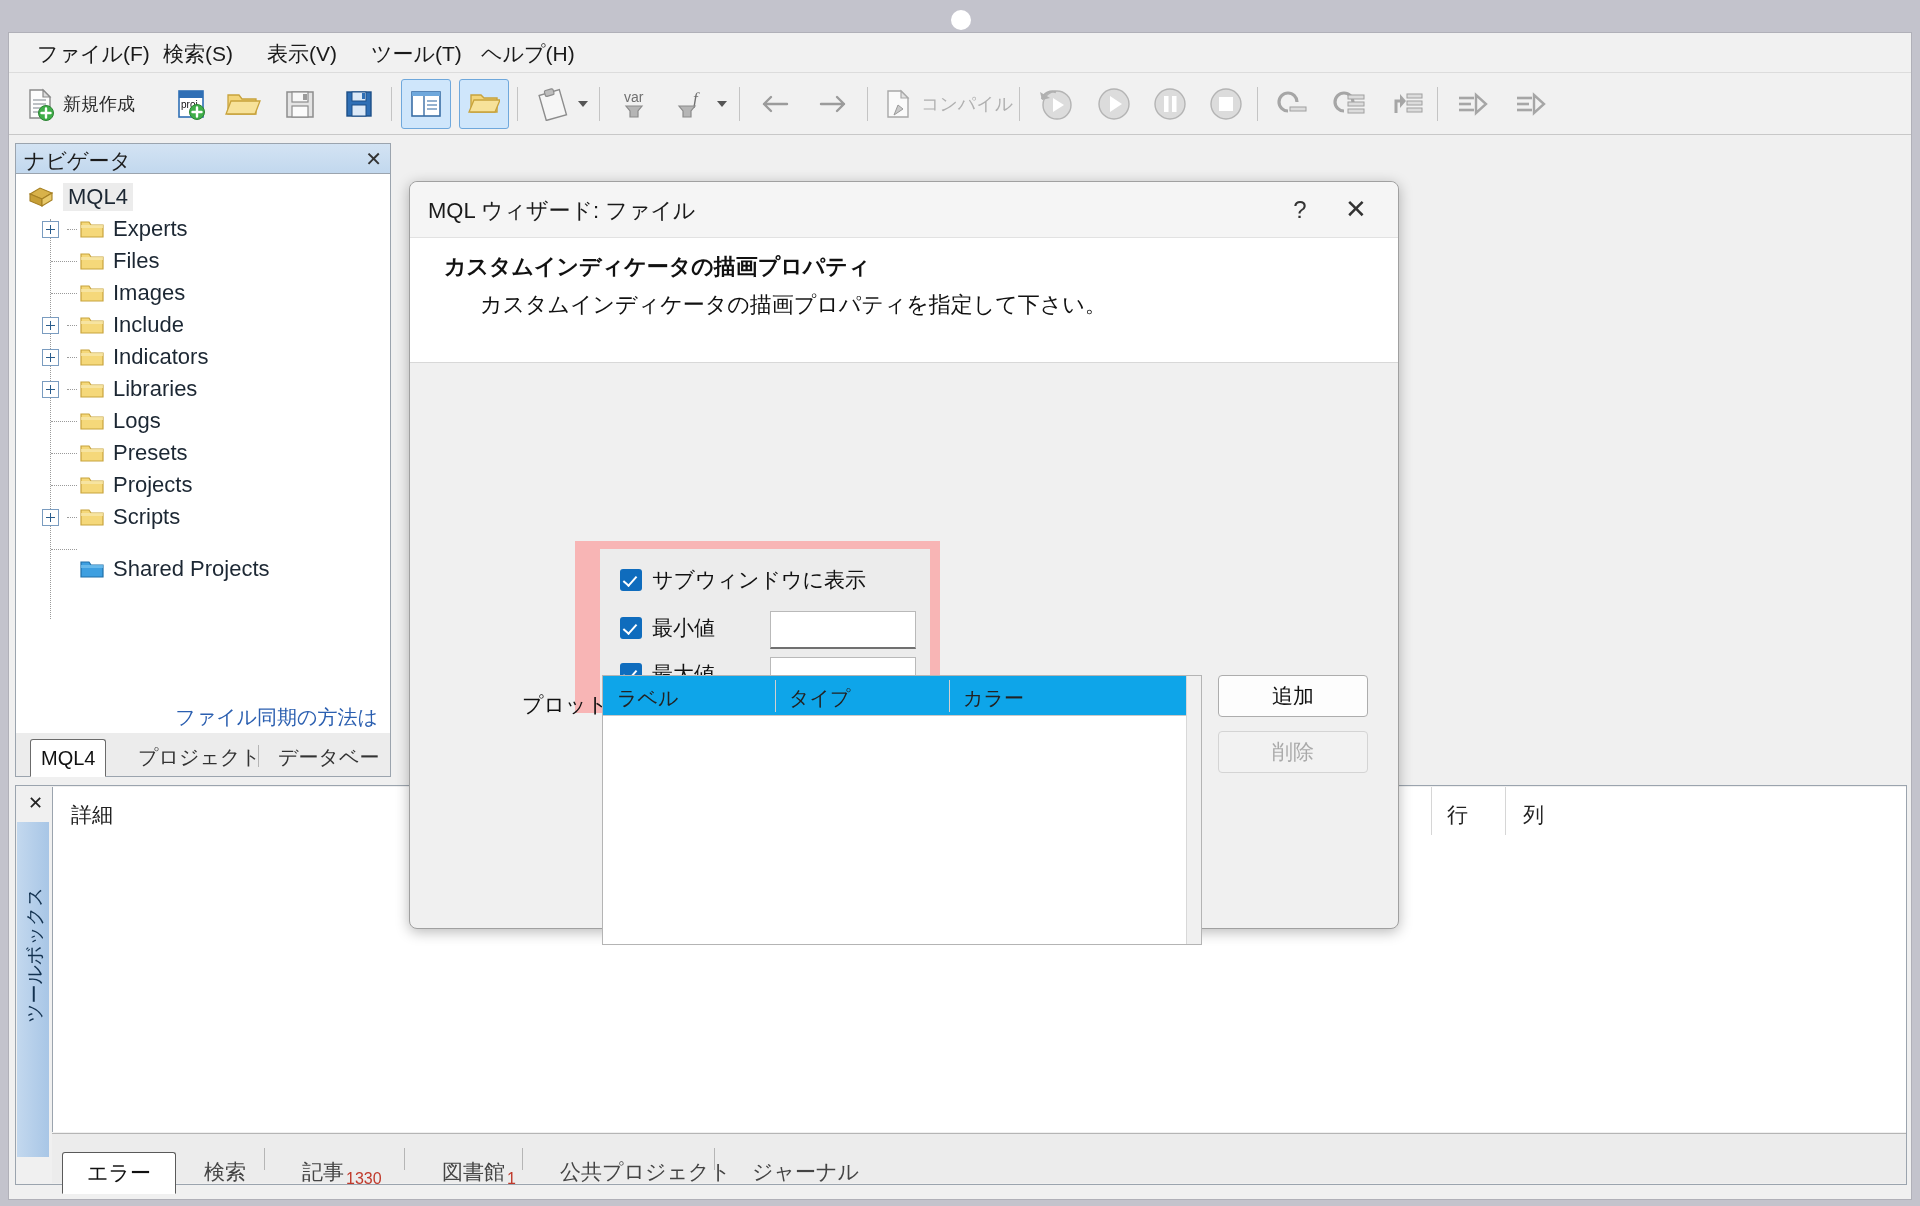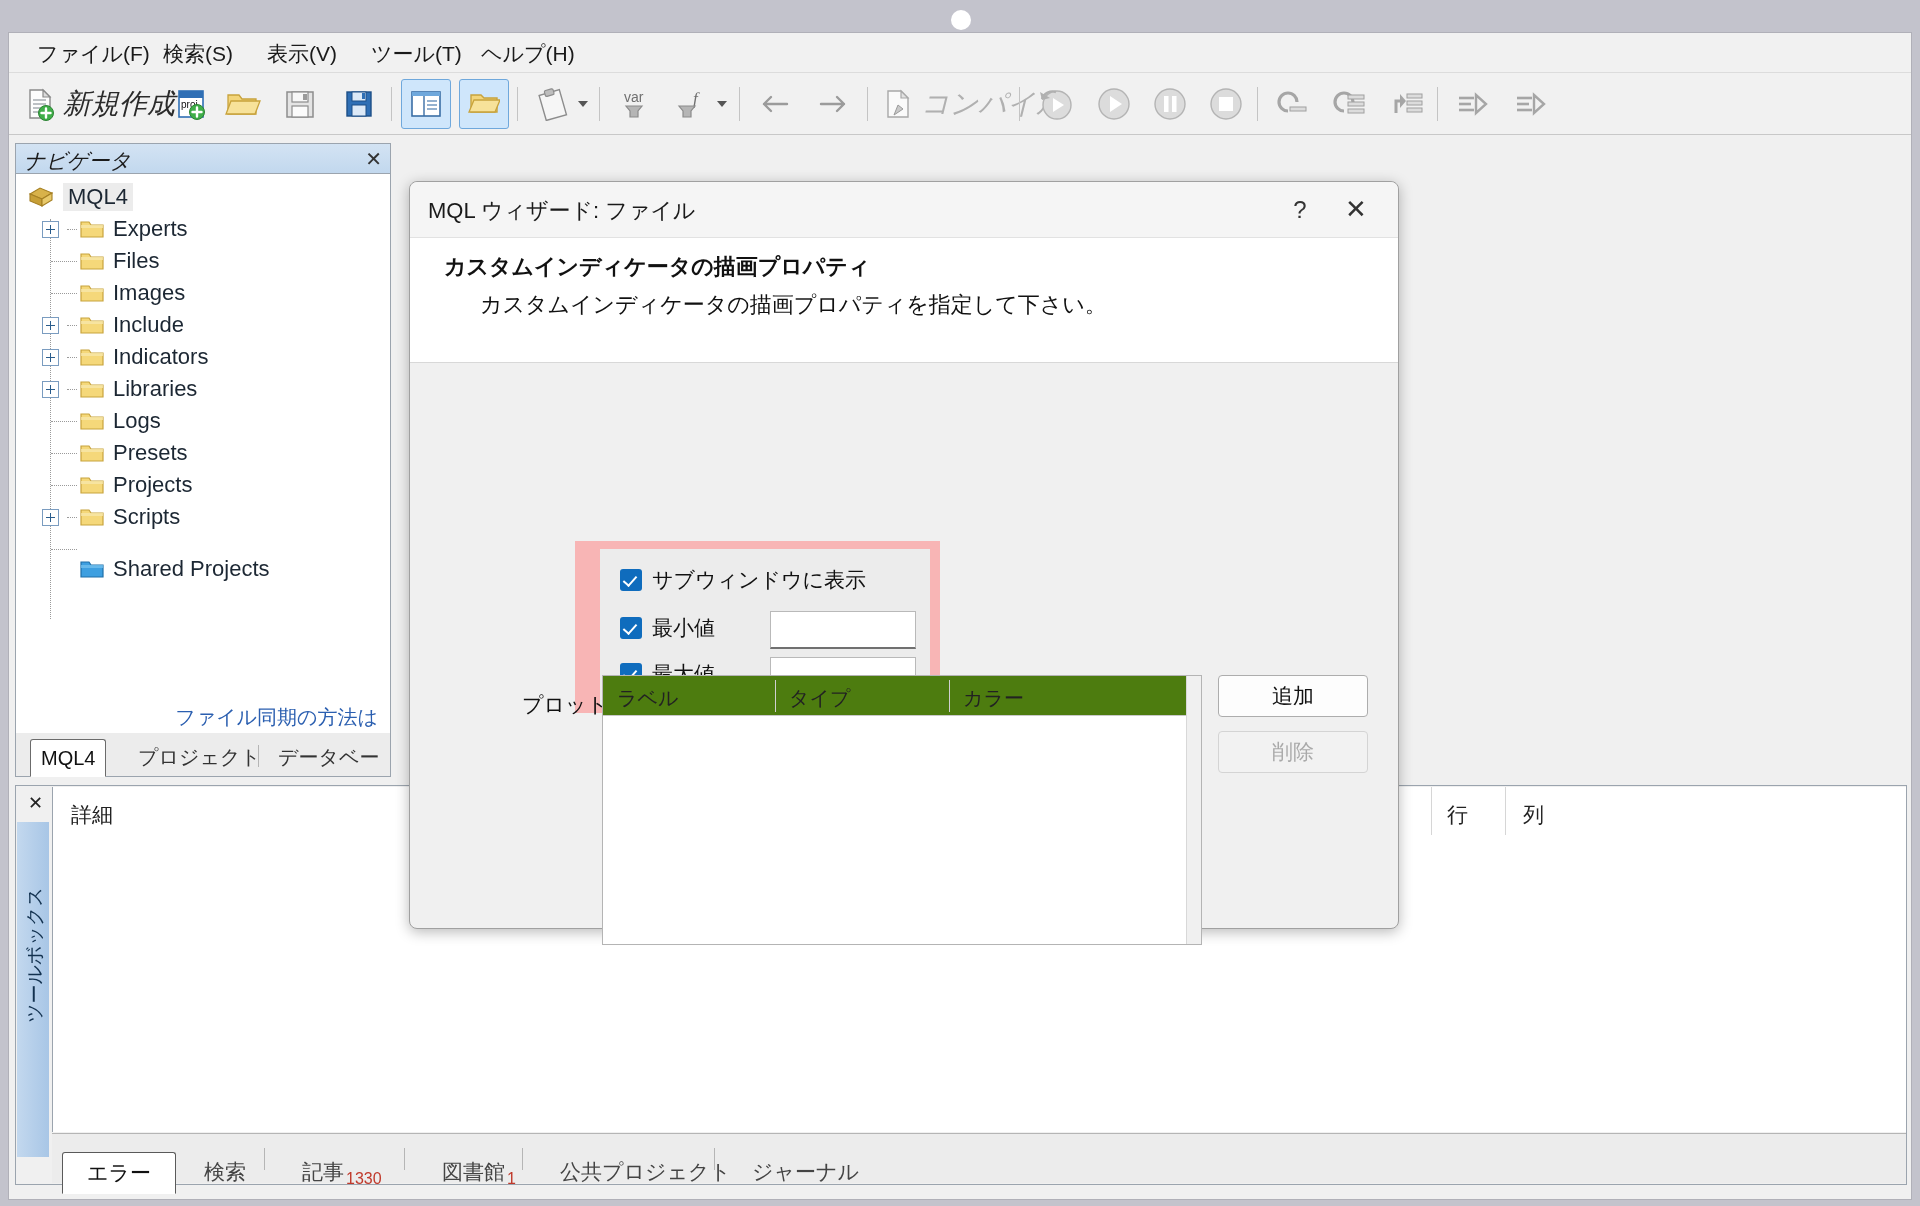--- a/index.html
+++ b/index.html
@@ -22,34 +22,34 @@
            border-bottom:1px solid #dcdcdc;box-sizing:border-box;}
   .menu-item{position:absolute;top:8px;height:26px;line-height:26px;font-size:21px;color:#1a1a1a;
              padding:0 6px;cursor:default;white-space:nowrap;}
 
   
   .toolbar{position:absolute;left:0;top:40px;width:1902px;height:62px;background:#f1f1f1;
            border-bottom:1px solid #c8c8c8;box-sizing:border-box;}
   .tb{position:absolute;top:6px;height:50px;display:flex;align-items:center;justify-content:center;cursor:default;}
   .tb.sel{background:#cfe6fb;border:1px solid #6fa8dc;border-radius:3px;box-sizing:border-box;}
   .tb-sep{position:absolute;top:14px;width:1px;height:34px;background:#c4c4c4;}
-  .tb-label{font-size:28px;color:#2b2b2b;margin-left:6px;white-space:nowrap;font-style:italic;}
+  .tb-label{font-size:18px;color:#2b2b2b;margin-left:6px;white-space:nowrap;}
   .tb-label.dim{color:#b0b0b0;}
   .caret{width:0;height:0;border-left:5px solid transparent;border-right:5px solid transparent;
          border-top:6px solid #555;margin-left:8px;}
 
   
   .ico{display:block;}
 
   
   .nav-panel{position:absolute;left:6px;top:110px;width:376px;height:598px;background:#ffffff;
              border:1px solid #9ba4ae;box-sizing:border-box;}
   .nav-head{position:absolute;left:0;top:0;width:374px;height:30px;
             background:linear-gradient(#d3e3f3,#c2d8ee);border-bottom:1px solid #9ba4ae;box-sizing:border-box;}
-  .nav-head-title{position:absolute;left:8px;top:3px;font-size:21px;color:#1b1b1b;font-style:italic;}
+  .nav-head-title{position:absolute;left:8px;top:3px;font-size:21px;color:#1b1b1b;}
   .nav-close{position:absolute;right:8px;top:3px;font-size:20px;color:#333;cursor:pointer;line-height:24px;}
   .nav-tree{position:absolute;left:1px;top:31px;width:372px;height:525px;background:#fff;overflow:hidden;}
   .tnode{position:absolute;left:0;height:32px;display:flex;align-items:center;white-space:nowrap;cursor:default;}
   .tnode .tlabel{font-size:22px;color:#1c2733;margin-left:8px;}
   .tnode.root .tlabel{background:#ececec;padding:1px 5px;}
   .exp{position:absolute;width:17px;height:17px;border:1px solid #7a9cc0;background:#fff;
        box-sizing:border-box;cursor:pointer;}
   .exp:before{content:"";position:absolute;left:3px;top:7px;width:9px;height:1px;background:#2b5d8c;}
   .exp:after{content:"";position:absolute;left:7px;top:3px;width:1px;height:9px;background:#2b5d8c;}
   .dots{position:absolute;border-top:1px dotted #9a9a9a;}
@@ -114,21 +114,21 @@
   .chk-label{font-size:21px;color:#111;margin-left:10px;white-space:nowrap;}
   .tinput{position:absolute;width:146px;height:38px;background:#fff;border:1px solid #b9b9b9;
           border-bottom:2px solid #707070;box-sizing:border-box;}
   .tinput.focus{border-bottom:3px solid #0f6cbd;}
   .tinput input{width:100%;height:100%;border:none;outline:none;background:transparent;
                 font-size:20px;padding:0 6px;box-sizing:border-box;font-family:inherit;}
 
   .plot-label{position:absolute;left:112px;top:328px;font-size:21px;color:#111;}
   .plot-table{position:absolute;left:192px;top:312px;width:600px;height:270px;background:#fff;
               border:1px solid #b4b4b4;box-sizing:border-box;}
-  .pt-head{position:absolute;left:0;top:0;width:598px;height:40px;background:#4d7c0f;
+  .pt-head{position:absolute;left:0;top:0;width:598px;height:40px;background:#0ea5e9;
            border-bottom:1px solid #c9c9c9;box-sizing:border-box;}
   .pt-col{position:absolute;top:9px;font-size:20px;color:#222;}
   .pt-colsep{position:absolute;top:4px;width:1px;height:32px;background:#d0d0d0;}
   .pt-scroll{position:absolute;right:0;top:0;width:14px;height:268px;background:#f0f0f0;border-left:1px solid #d8d8d8;}
 
   .sbtn{position:absolute;width:150px;height:42px;background:#fdfdfd;border:1px solid #adadad;
         border-radius:4px;font-size:21px;color:#111;cursor:pointer;
         display:flex;align-items:center;justify-content:center;box-sizing:border-box;font-family:inherit;}
   .sbtn.disabled{color:#a9a9a9;background:#f2f2f2;border-color:#d4d4d4;cursor:default;}
 

